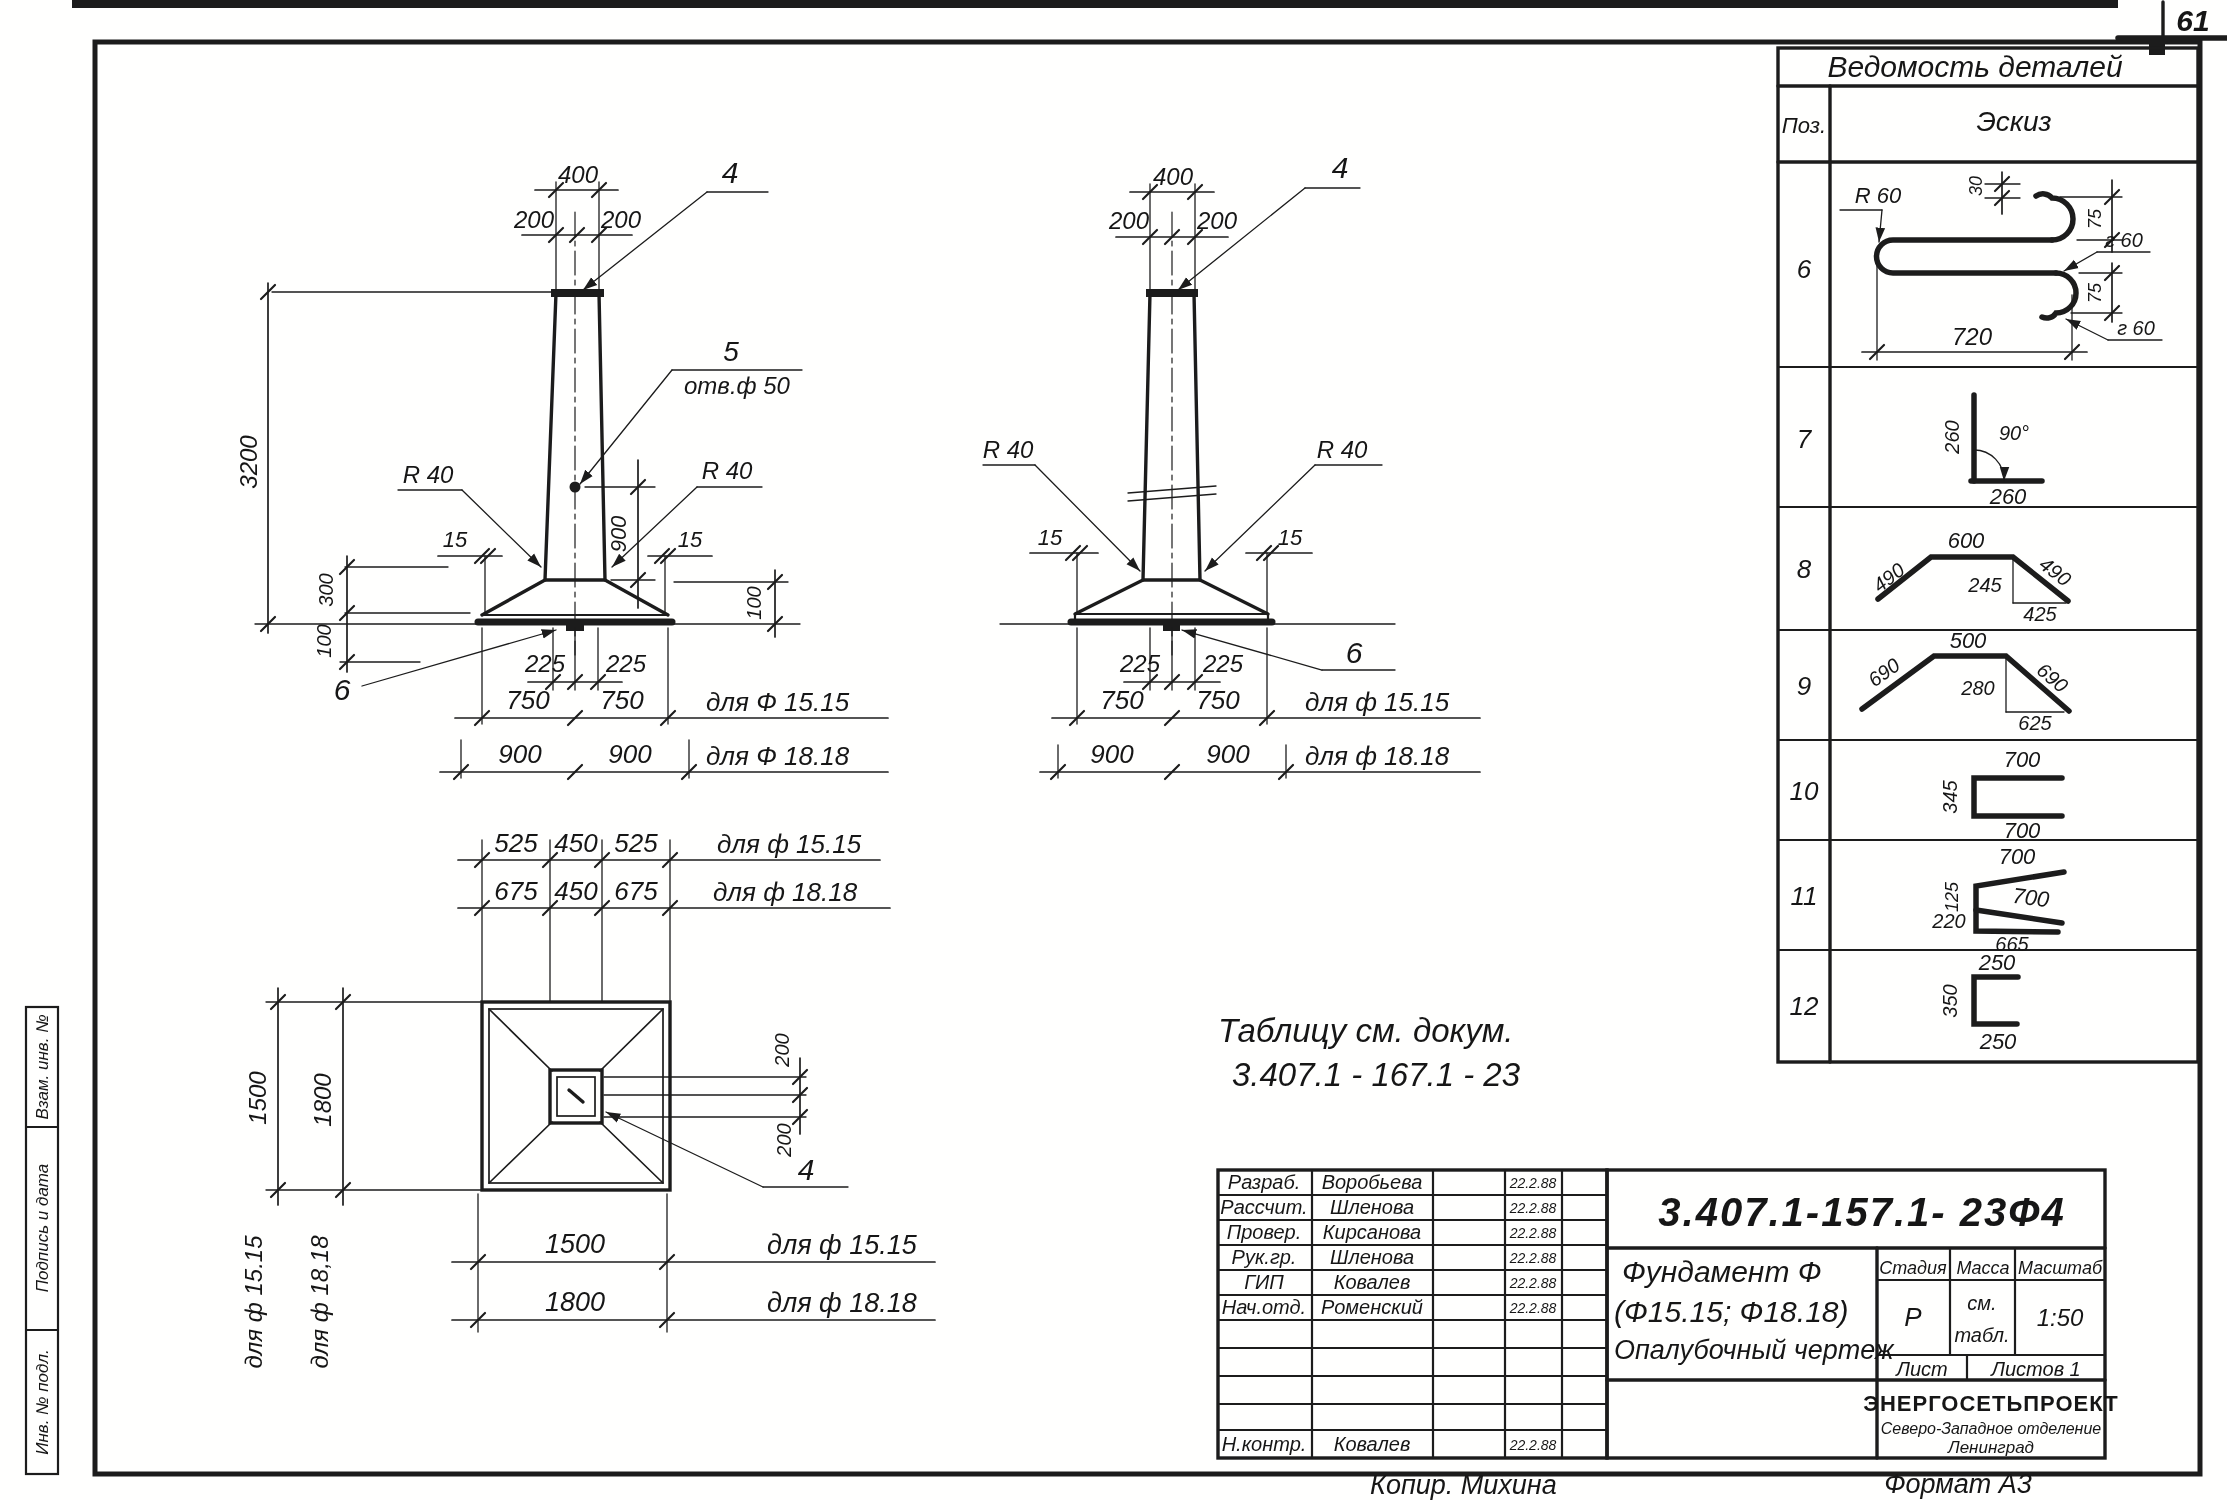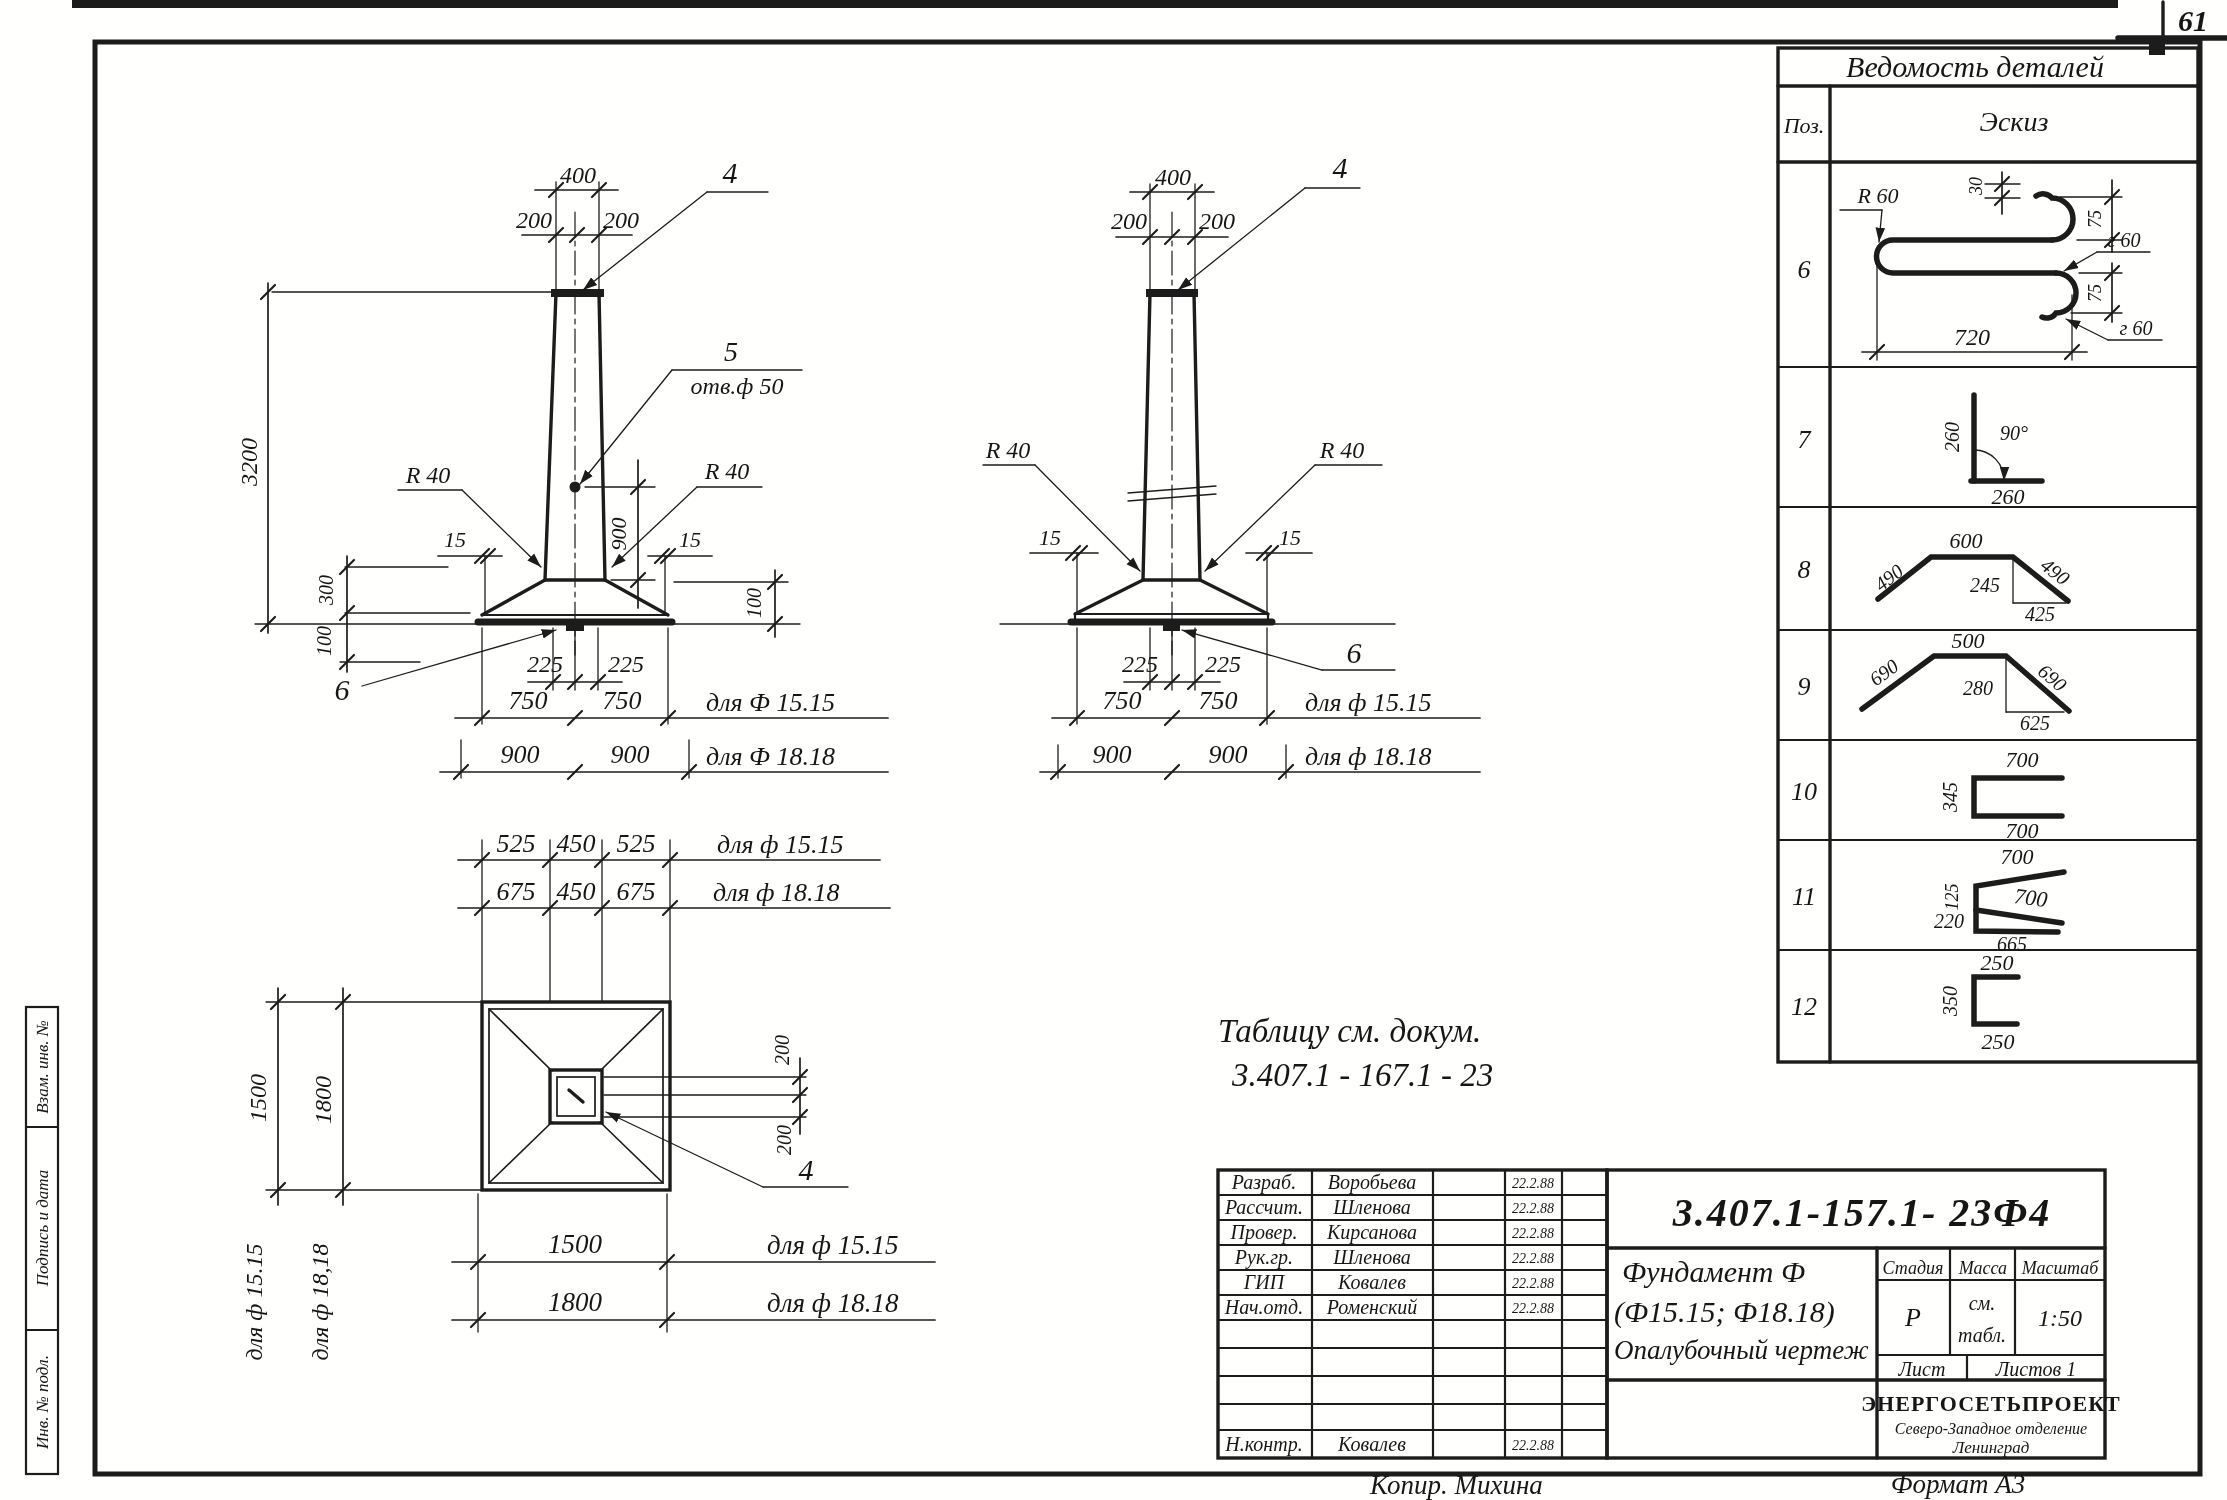--- a/index.html
+++ b/index.html
@@ -1,17 +1,17 @@
 <!DOCTYPE html>
 <html><head>
 <meta charset="utf-8">
 <style>
   html,body{margin:0;padding:0;background:#ffffff;}
   .page{position:relative;width:2227px;height:1500px;background:#fffffe;overflow:hidden;
-        font-family:Liberation Serif, serif;}
+        font-family:Liberation Sans, sans-serif;}
   svg{position:absolute;left:0;top:0;}
   svg line,svg path,svg rect,svg circle,svg polyline,svg polygon{stroke:#1c1c1c;fill:none;stroke-linecap:round;}
   .w1{stroke-width:1.3px;} .d{stroke-width:1.7px;} .w2{stroke-width:2.2px;}
   .w3{stroke-width:3.4px;} .w5{stroke-width:5.5px;} .w7{stroke-width:7px;}
   .frame{stroke-width:5px;}
   .fillb{fill:#1c1c1c;stroke:none;}
   .cl{stroke-dasharray:24 5 5 5;stroke-width:1.2px;}
   text{fill:#161616;font-style:italic;stroke:none;}
   .t14{font-size:14px;} .t16{font-size:16px;} .t17{font-size:17px;} .t18{font-size:18px;}
   .t20{font-size:20px;} .t22{font-size:22px;} .t24{font-size:24px;} .t26{font-size:26px;}

